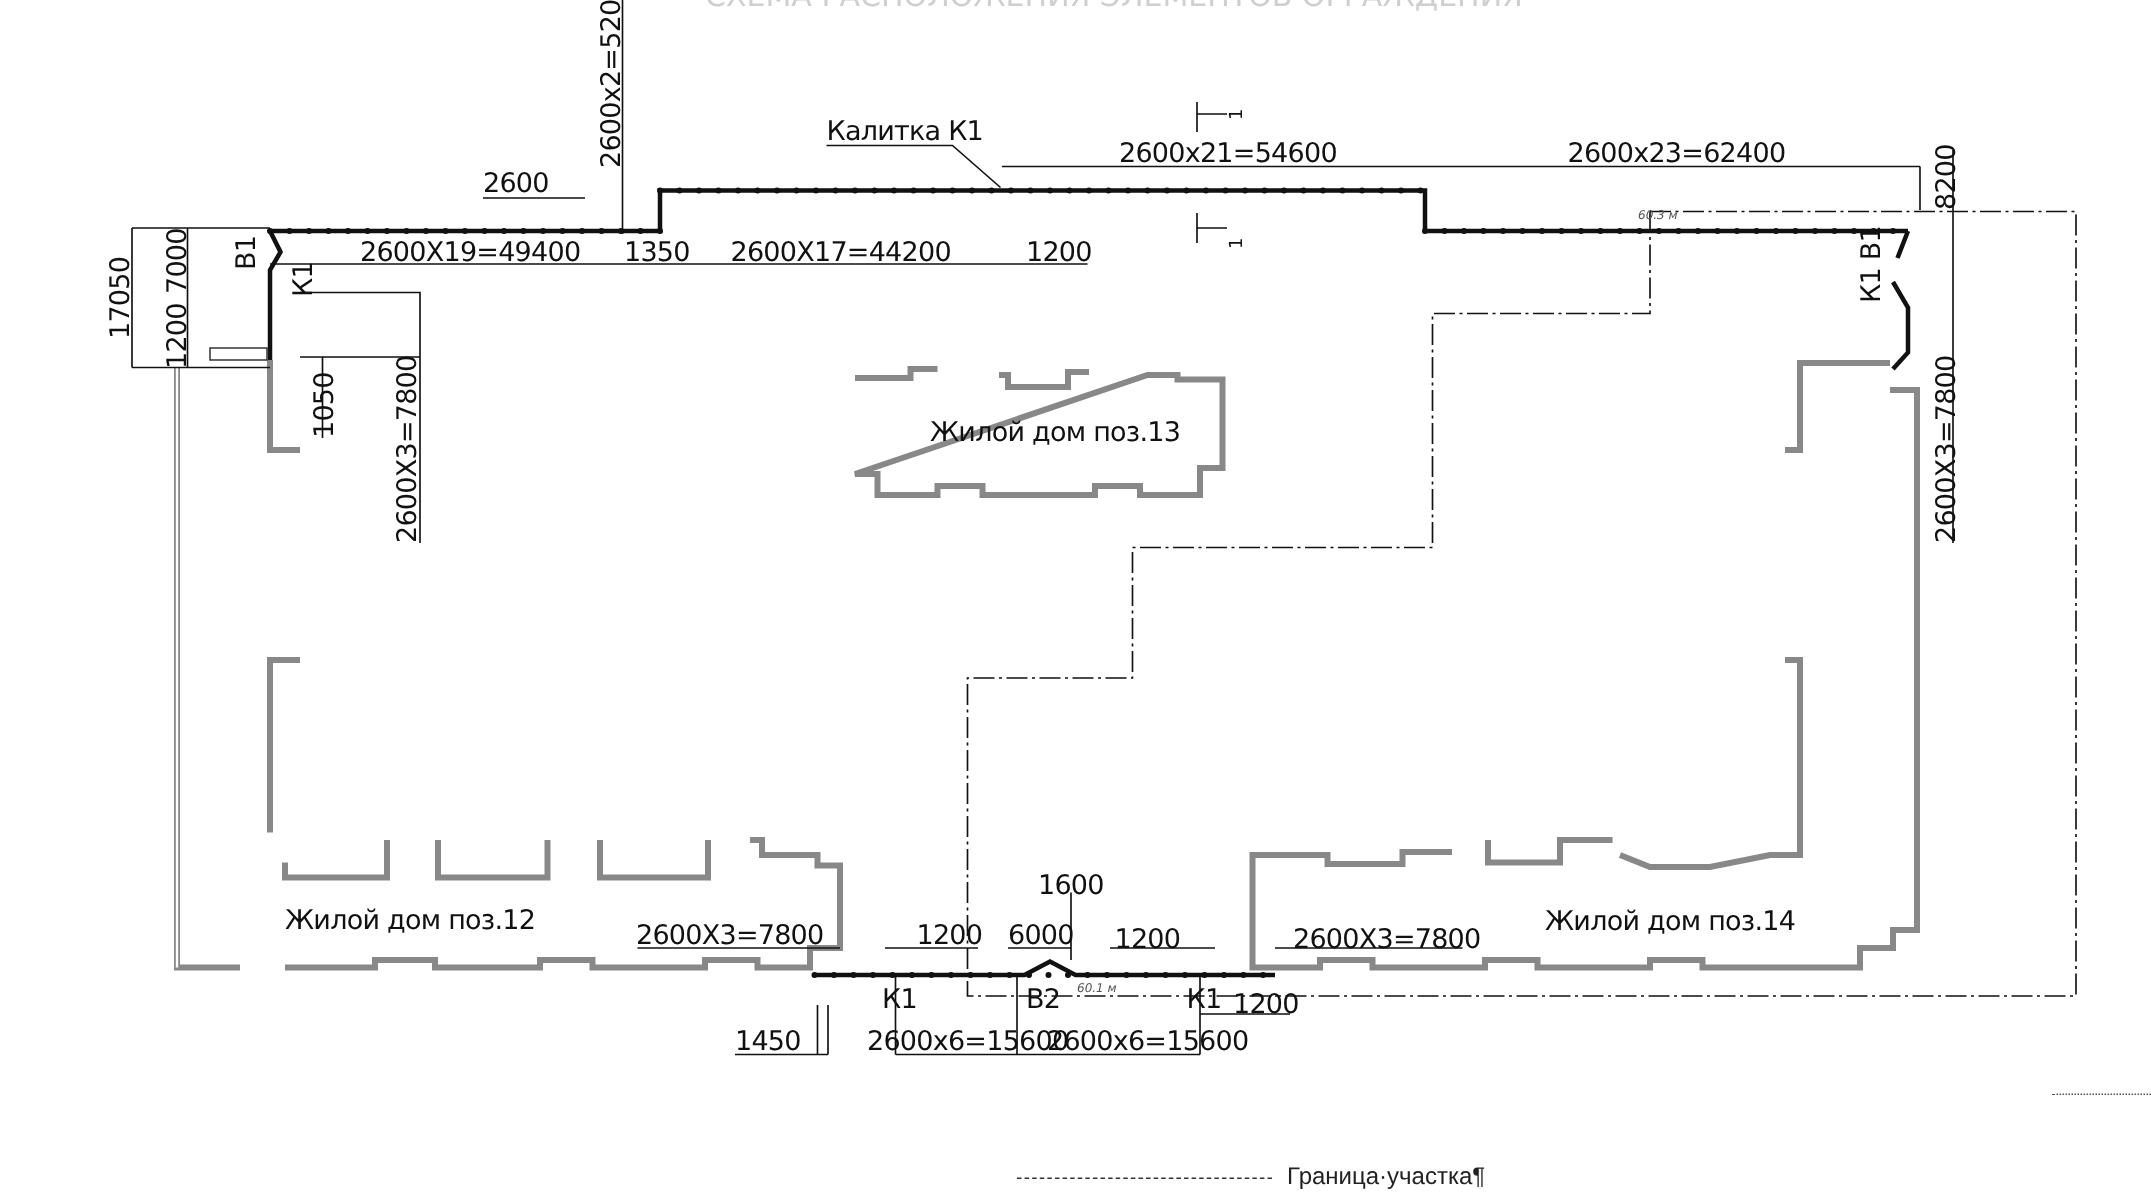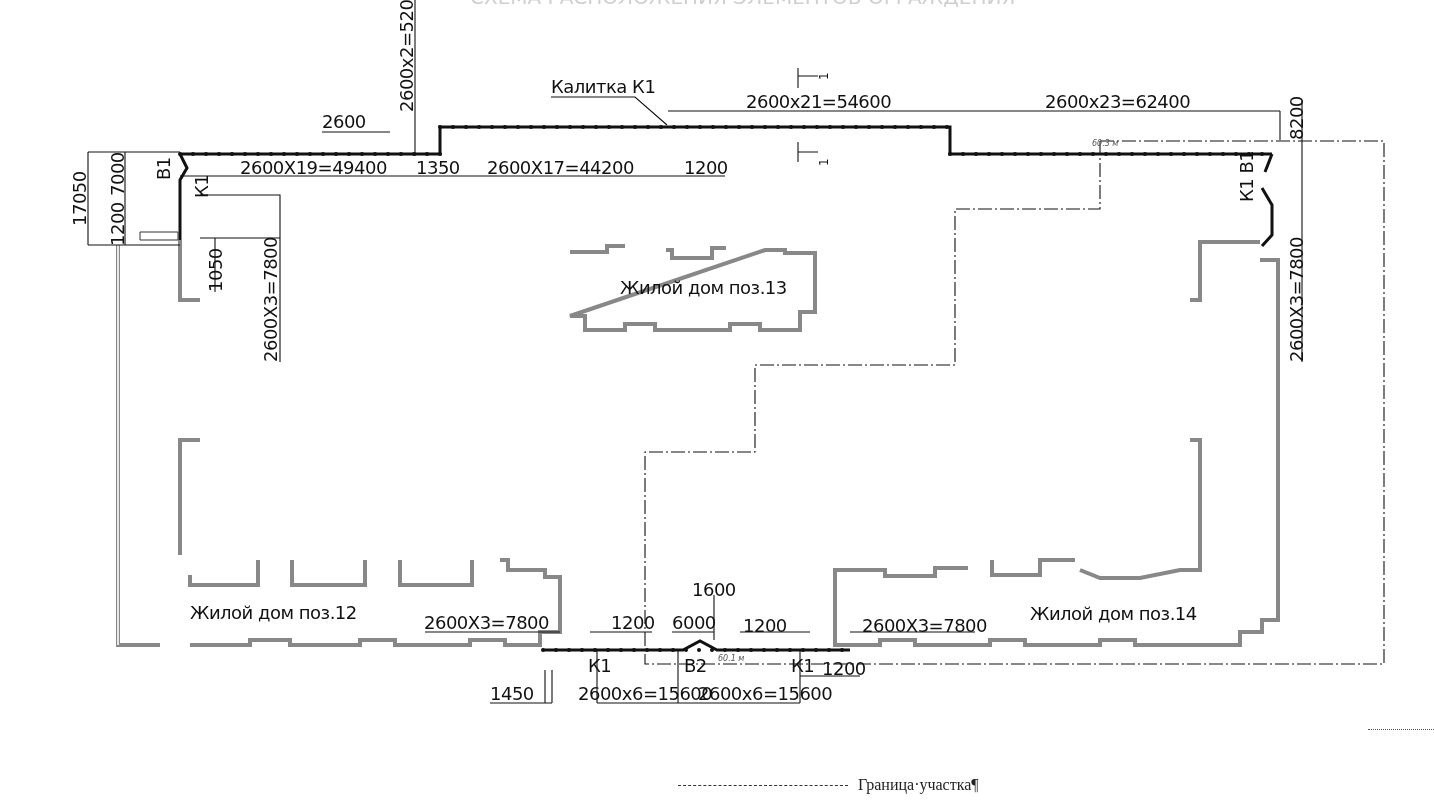--- a/index.html
+++ b/index.html
@@ -10,21 +10,21 @@
   .title-ghost { font-family: "DejaVu Sans", sans-serif; font-size: 20px; fill: #cfcfcf; }
   .dim { stroke: #111; stroke-width: 1.1; fill: none; }
   .fence { stroke: #111; stroke-width: 3; fill: none; }
   .bld-outer { stroke: #888; stroke-width: 4; fill: none; }
   .bld-inner { stroke: #ffffff; stroke-width: 1.6; fill: none; }
   .bld-line { stroke: #333; stroke-width: 1; fill: none; }
   .boundary { stroke: #111; stroke-width: 1.1; fill: none; stroke-dasharray: 14 3 2 3; }
   .legend {
     position: absolute; left: 678px; top: 776px;
     display: flex; align-items: center; gap: 10px;
-    font-family: Liberation Serif, serif; font-size: 16px; color: #222;
+    font-family: Liberation Sans, sans-serif; font-size: 16px; color: #222;
   }
   .legend-line { width: 170px; height: 0; border-top: 1px dashed #333; }
   .corner-mark { position: absolute; left: 1368px; top: 729px; width: 66px; height: 0; border-top: 1px dotted #555; }
 </style>
 </head>
 <body>
 
 <svg id="drawing" width="1434" height="801" viewBox="0 0 1434 801">
 
   <text class="title-ghost" x="470" y="4">СХЕМА РАСПОЛОЖЕНИЯ ЭЛЕМЕНТОВ ОГРАЖДЕНИЯ</text>

